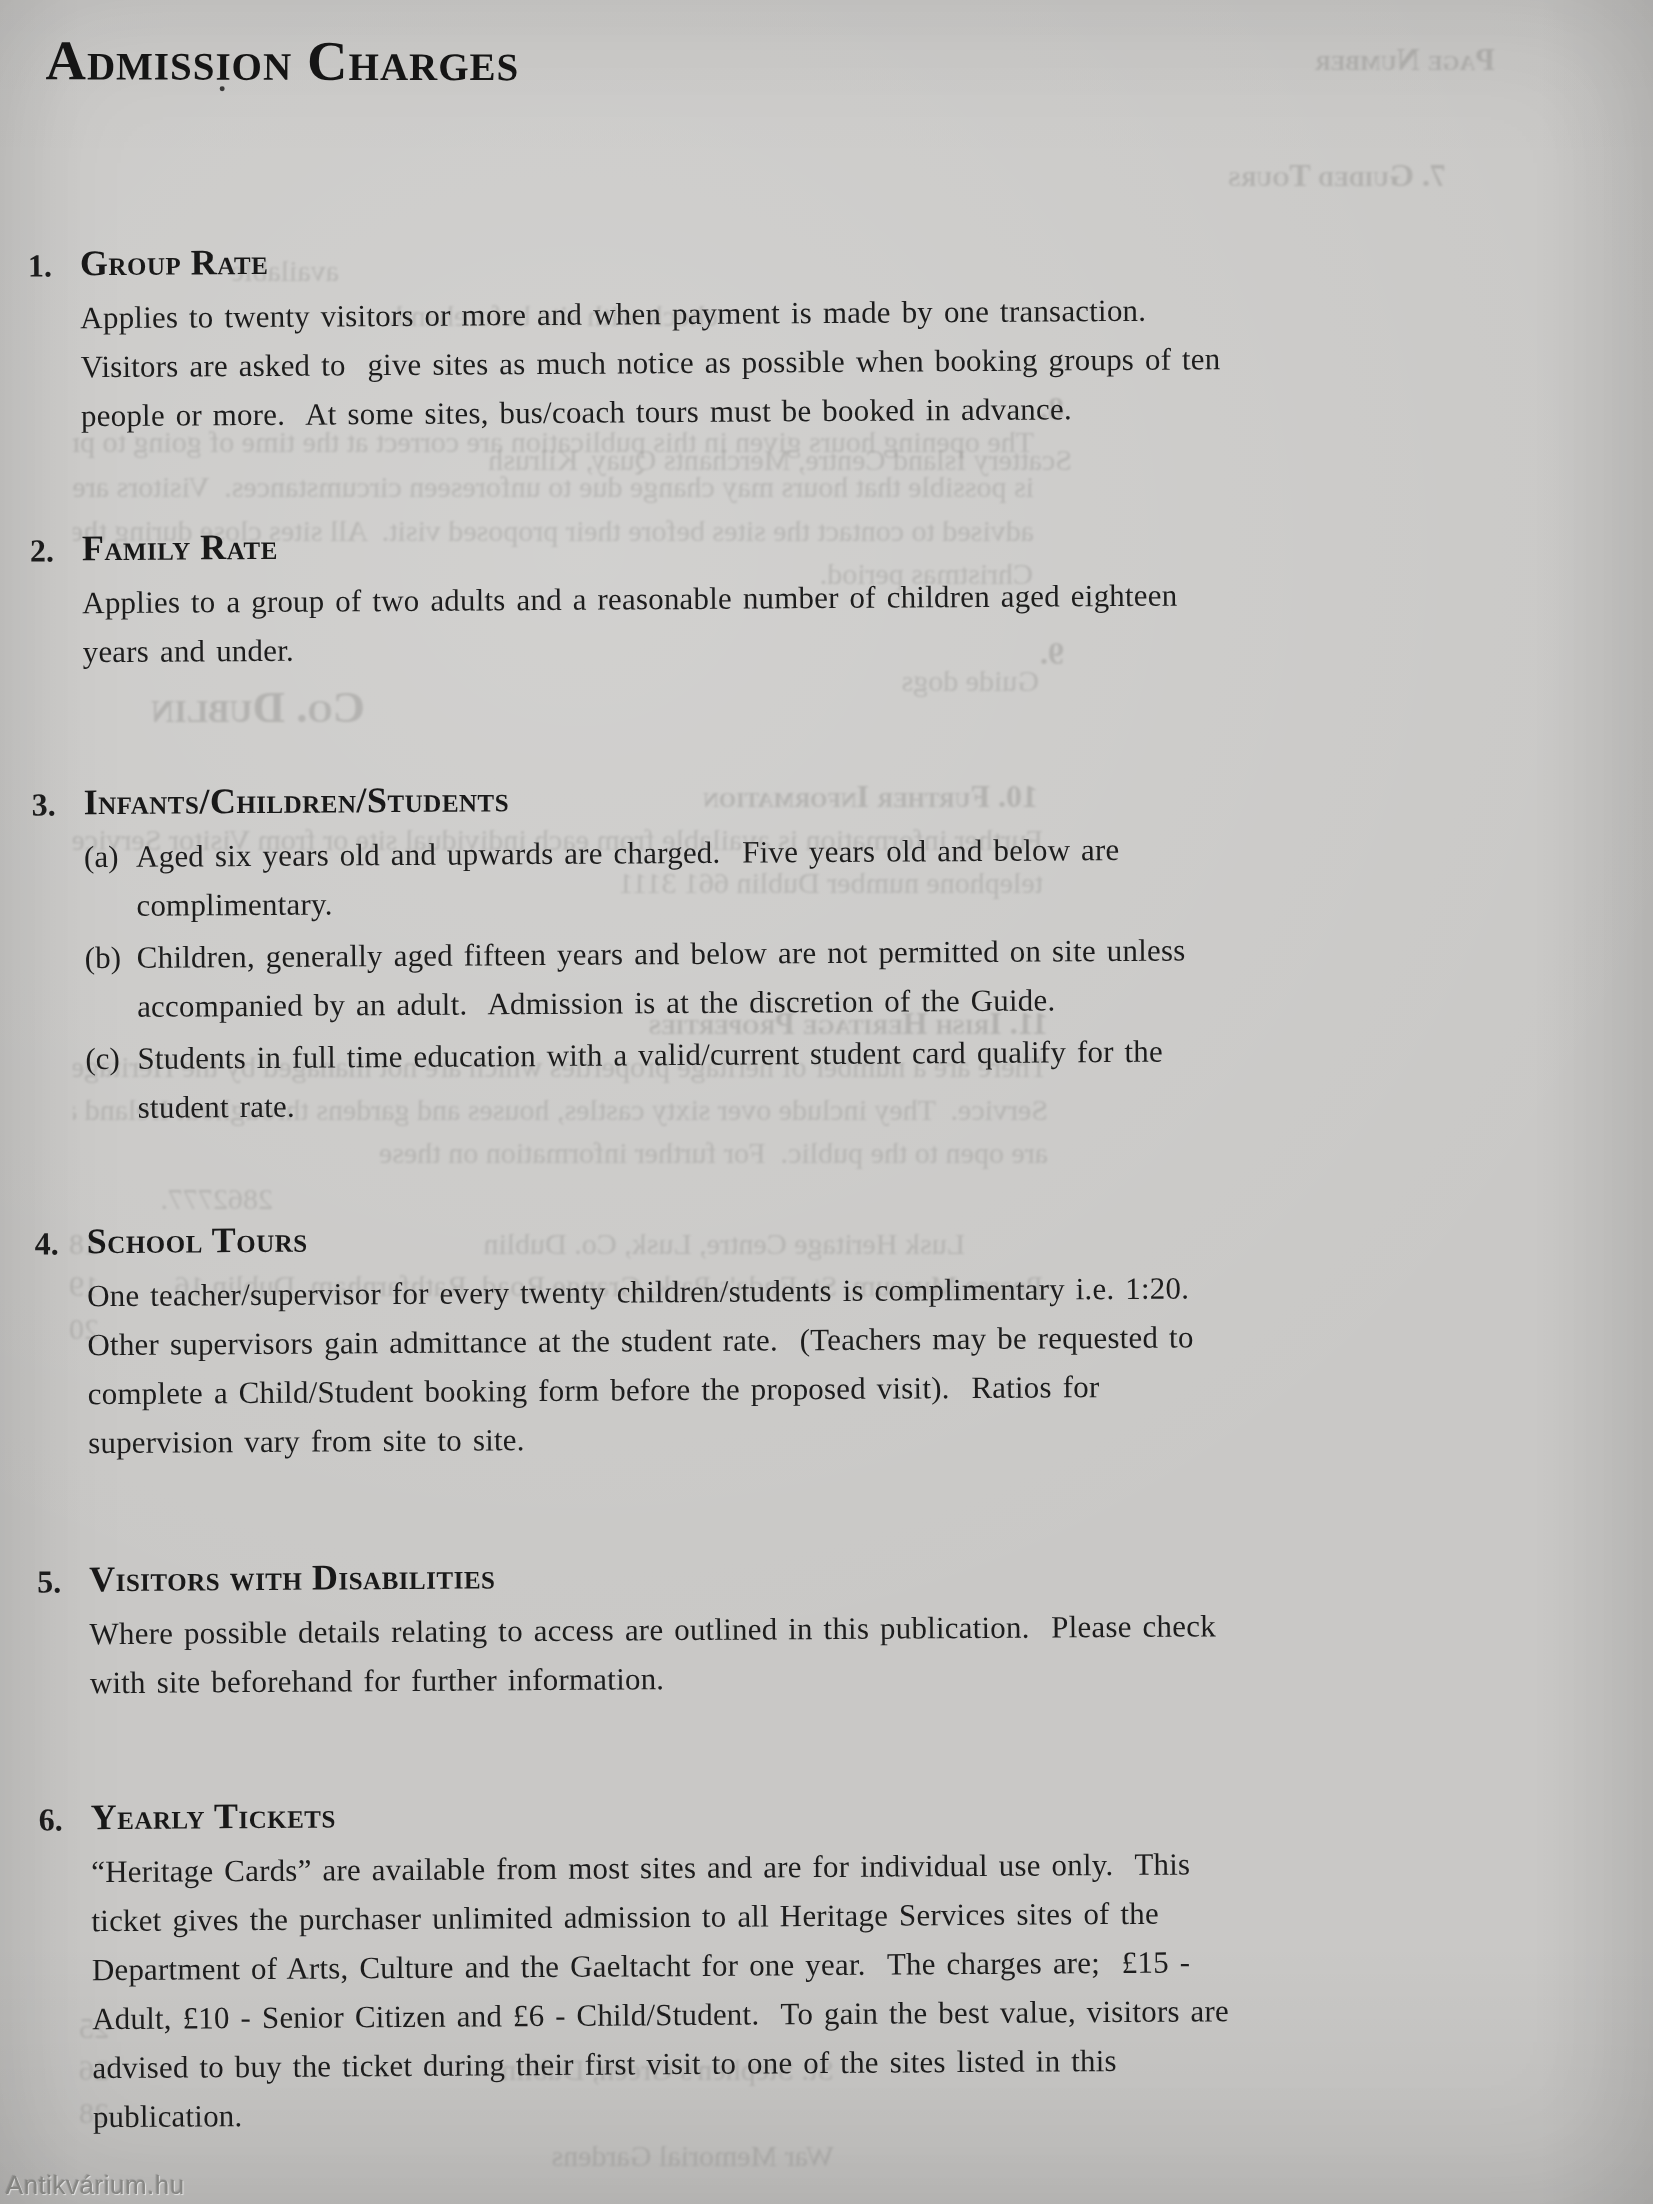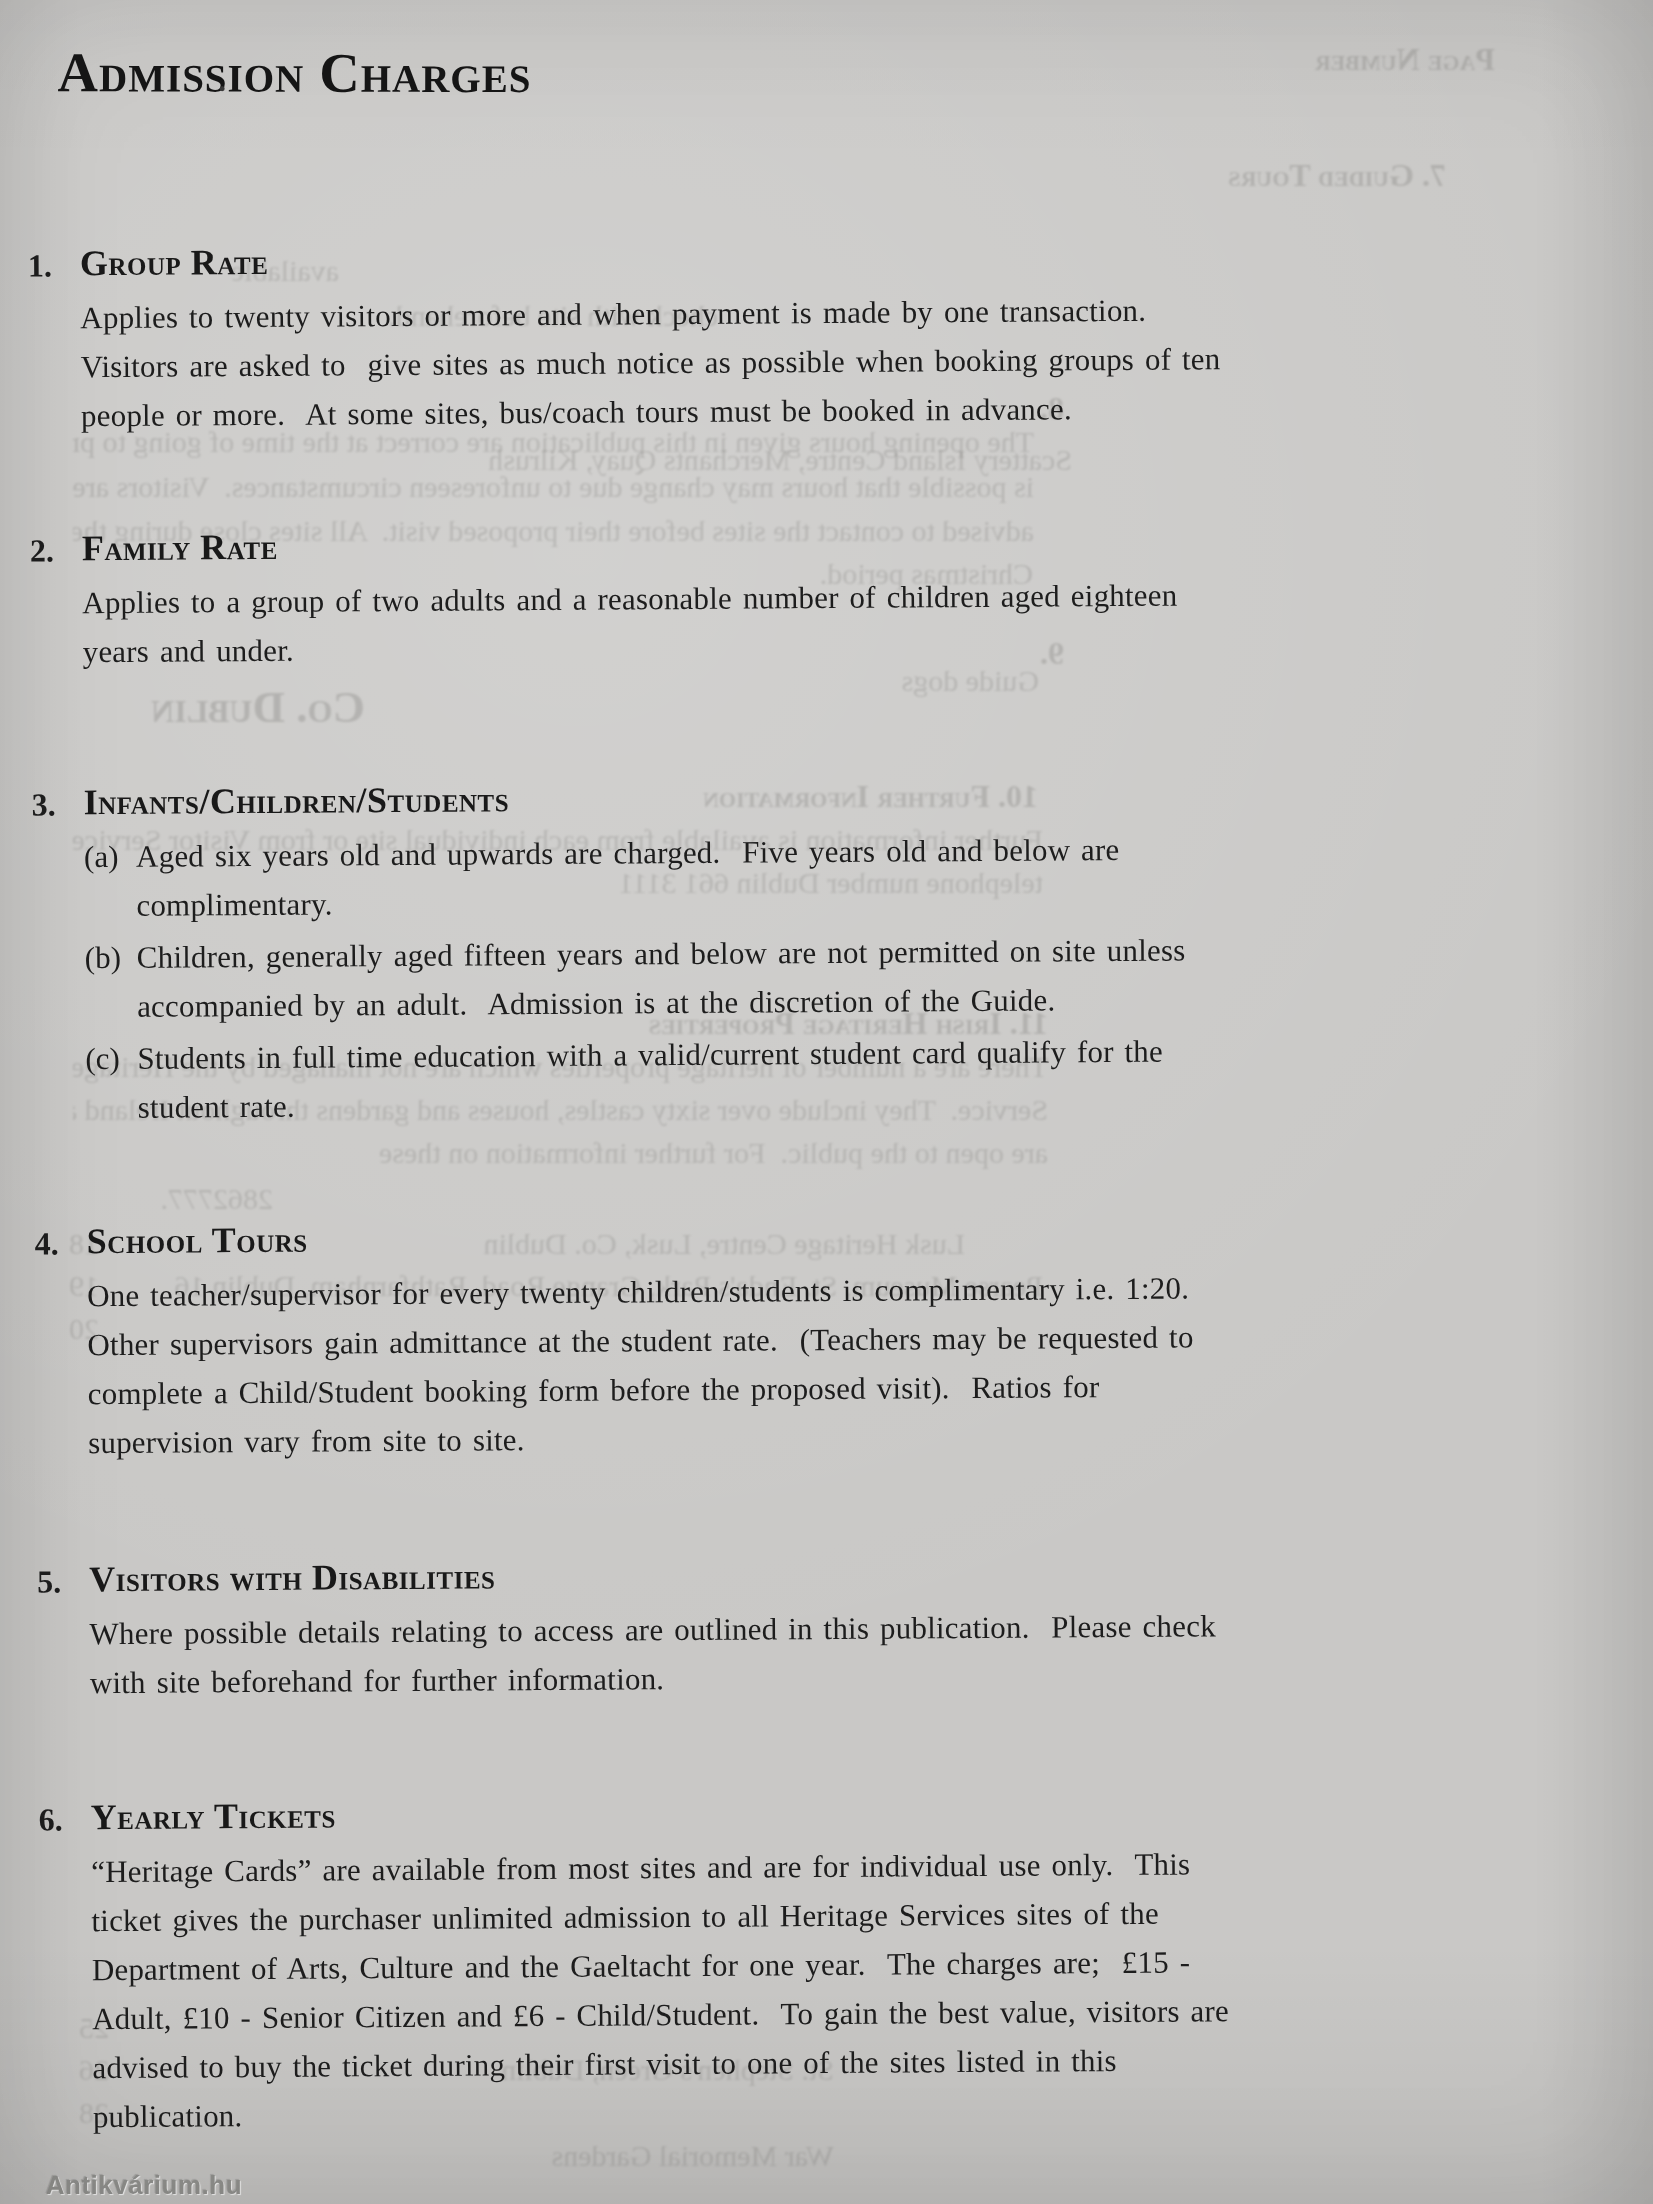--- a/index.html
+++ b/index.html
@@ -31,21 +31,21 @@
     font-size:30px;
     line-height:45px;
     white-space:pre;
     overflow:hidden;
   }
   .bl.h{font-variant:small-caps;font-weight:bold;opacity:0.34;font-size:32px;}
   .bl.big{font-variant:small-caps;font-weight:bold;opacity:0.34;font-size:45px;}
   
   .content{position:absolute;inset:0;transform:rotate(-0.4deg);transform-origin:50% 45%;}
   .title{
-    position:absolute;top:25px;left:52px;margin:12px;
+    position:absolute;top:25px;left:52px;margin:0;
     font-size:56px;font-variant:small-caps;font-weight:bold;letter-spacing:1px;
     color:#161616;
     transform:rotate(0.5deg);
   }
   .sec{position:absolute;left:33px;width:1499px;display:flex;}
   .num{
     width:52px;flex:0 0 52px;
     font-size:32px;font-weight:bold;padding-top:4.9px;
   }
   .sbody{flex:1;}
@@ -57,24 +57,23 @@
   .ln{
     font-size:31px;line-height:49px;letter-spacing:0.2px;word-spacing:2.9px;
     white-space:pre;color:#1d1d1d;
   }
   .sub{display:flex;margin-bottom:2.9px;}
   .lbl{width:52px;flex:0 0 52px;font-size:31px;line-height:49px;}
   .speck{position:absolute;background:#3a3a3a;border-radius:50%;}
   .watermark{
     position:absolute;left:5.8px;top:2170px;
     font-family:"Liberation Sans", sans-serif;
-    font-size:26px;font-weight:bold;letter-spacing:0.5px;
+    font-size:26px;font-weight:normal;letter-spacing:0.5px;
     color:#8d8d8a;
     text-shadow:1px 1px 1px rgba(255,255,255,0.75), -1px -1px 1px rgba(0,0,0,0.15);
-    margin-left:40px;
   }
 </style>
 </head>
 <body>
 
 <div class="page">
 
   <div class="bleed">
     <div class="bl h" style="top:37px;left:1087px;width:408px">Page Number</div>
     <div class="bl h" style="top:153px;left:1009px;width:437px">7. Guided Tours</div>

